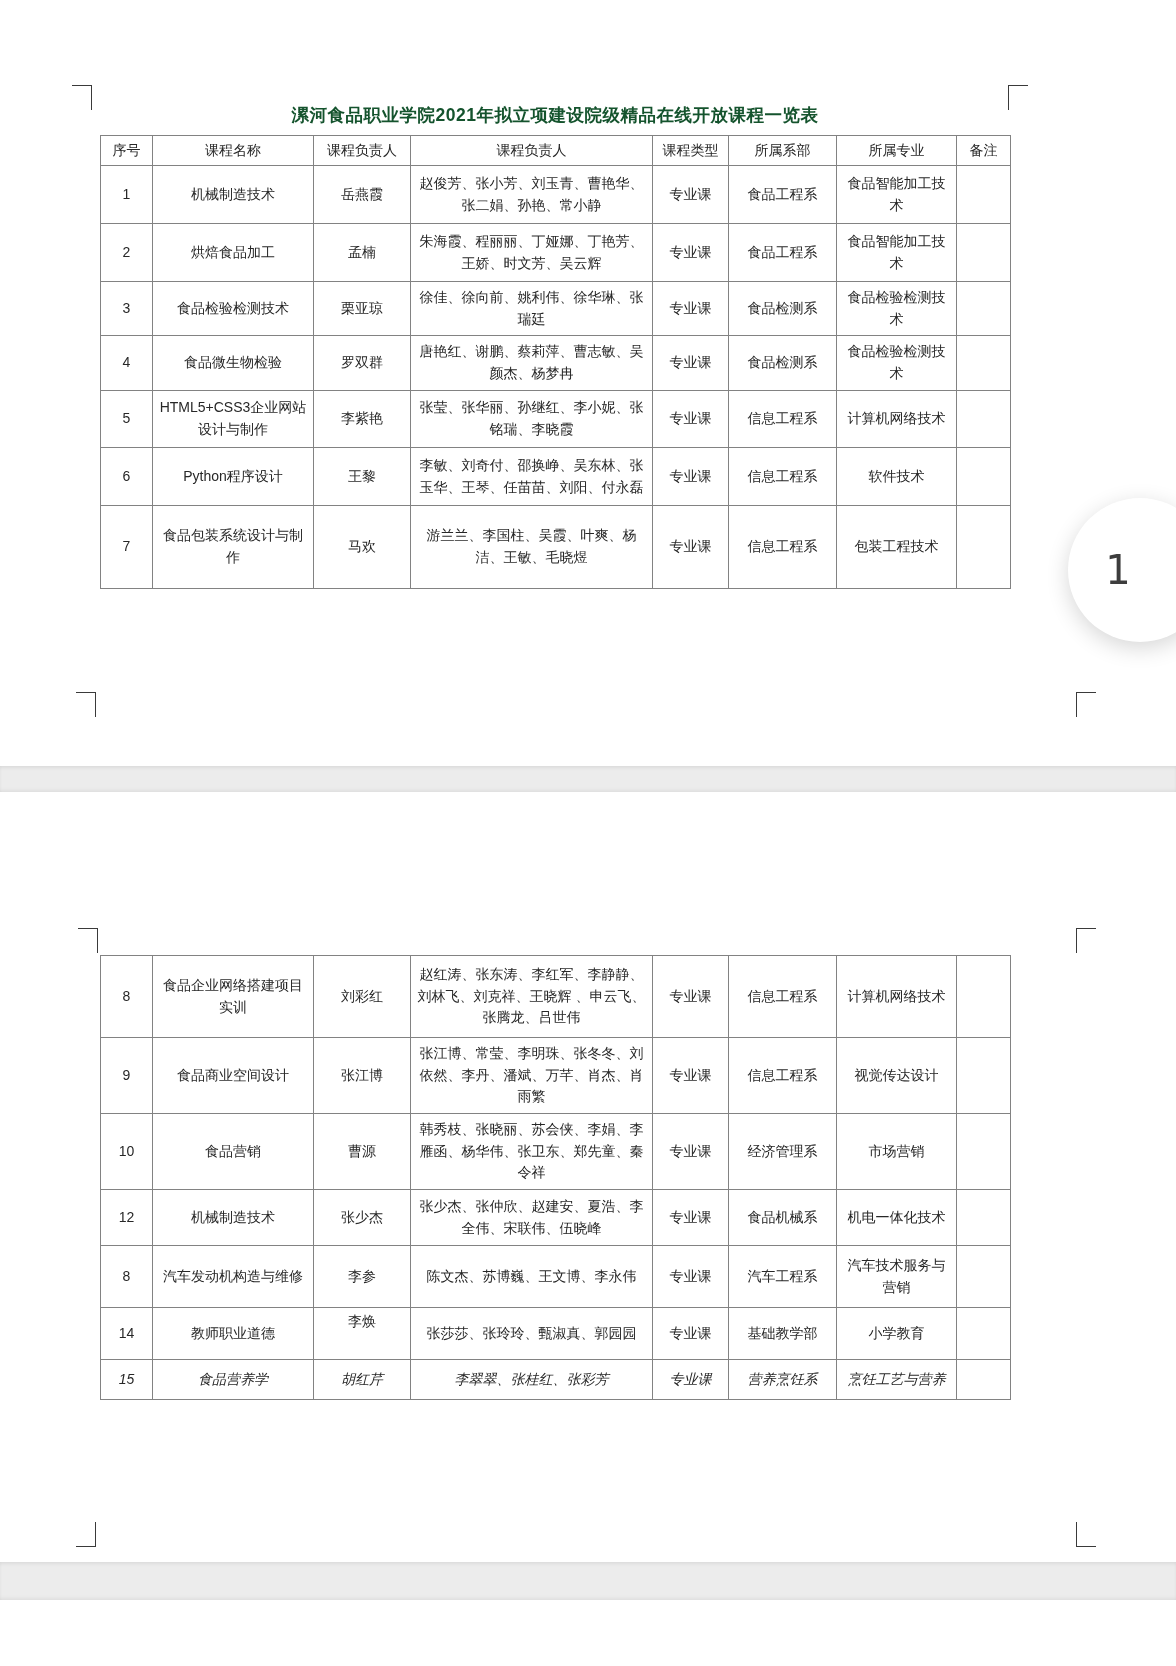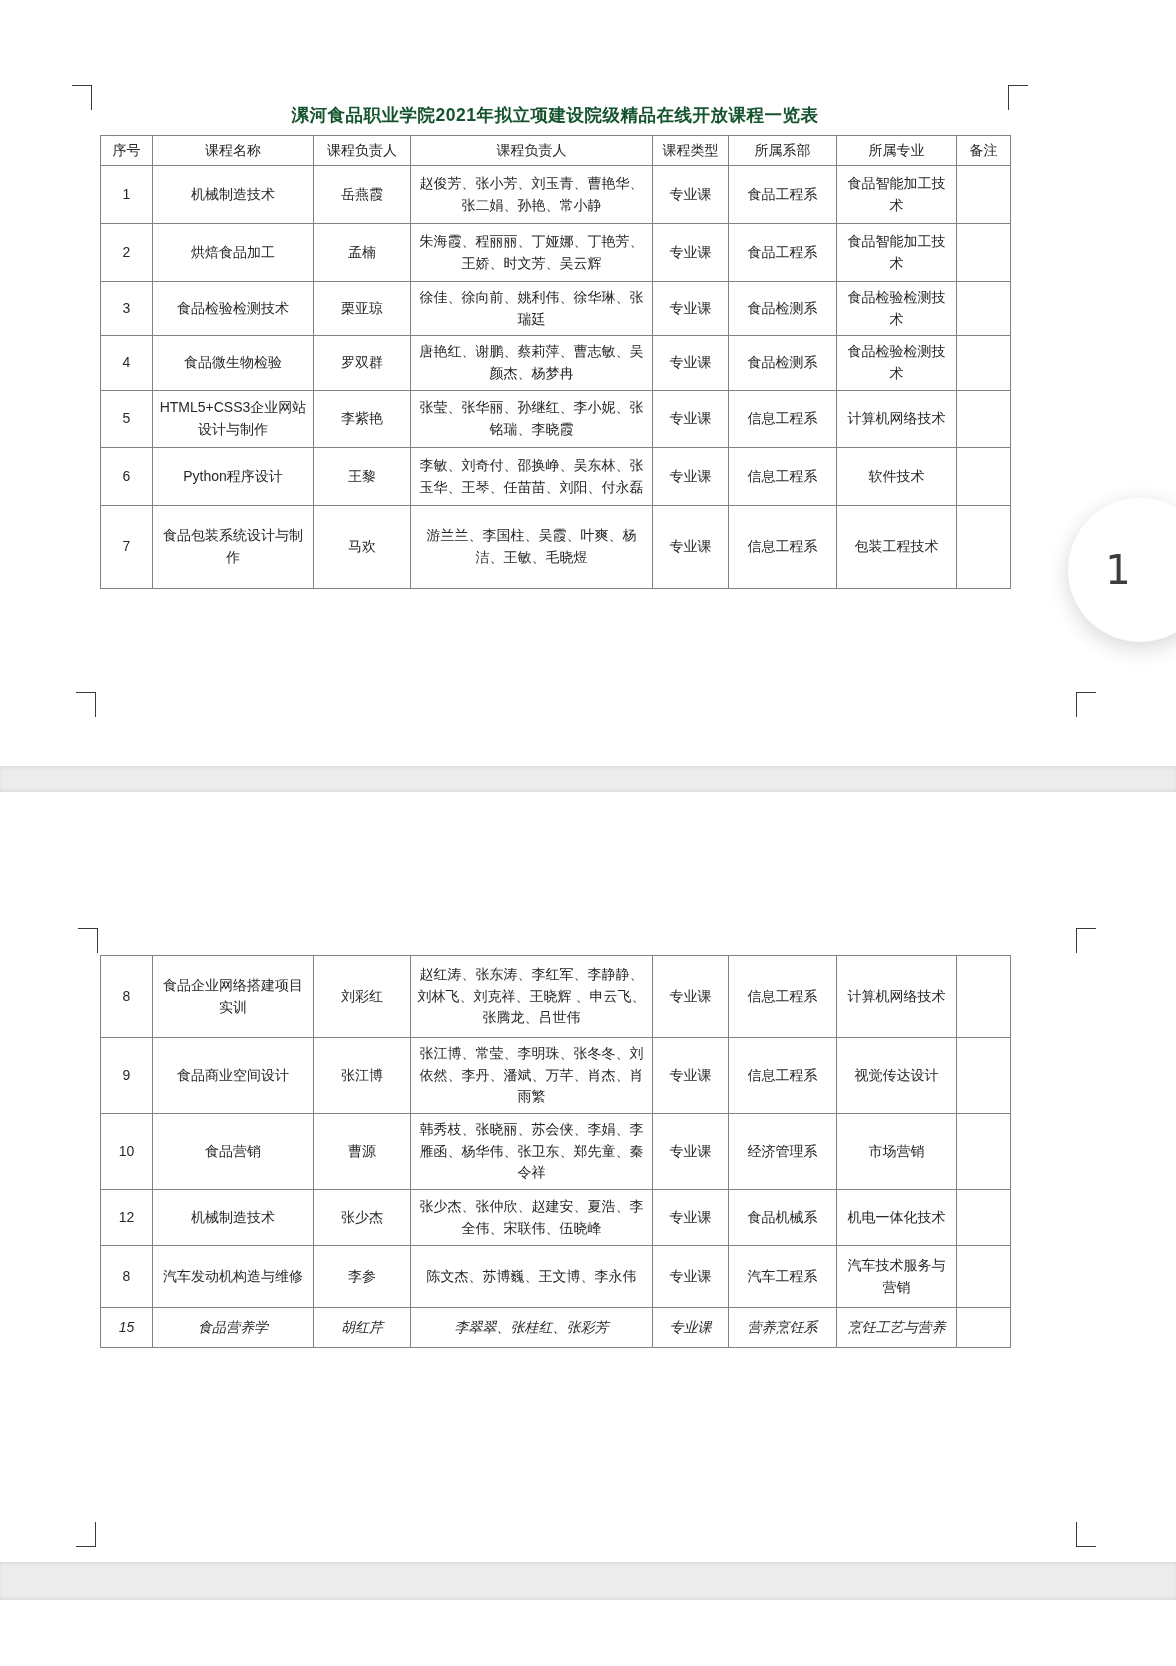--- a/index.html
+++ b/index.html
@@ -225,20 +225,30 @@
         <tr style="height: 62px;">
           <td>8</td>
           <td>汽车发动机构造与维修</td>
           <td>李参</td>
           <td>陈文杰、苏博巍、王文博、李永伟</td>
           <td>专业课</td>
           <td>汽车工程系</td>
           <td>汽车技术服务与营销</td>
           <td></td>
         </tr>
+        <tr style="height: 52px;">
+          <td>14</td>
+          <td>教师职业道德</td>
+          <td style="vertical-align: top; padding-top: 3px;">李焕</td>
+          <td>张莎莎、张玲玲、甄淑真、郭园园</td>
+          <td>专业课</td>
+          <td>基础教学部</td>
+          <td>小学教育</td>
+          <td></td>
+        </tr>
         <tr style="height: 40px; font-style: italic;">
           <td>15</td>
           <td>食品营养学</td>
           <td>胡红芹</td>
           <td>李翠翠、张桂红、张彩芳</td>
           <td>专业课</td>
           <td>营养烹饪系</td>
           <td>烹饪工艺与营养</td>
           <td></td>
         </tr>

